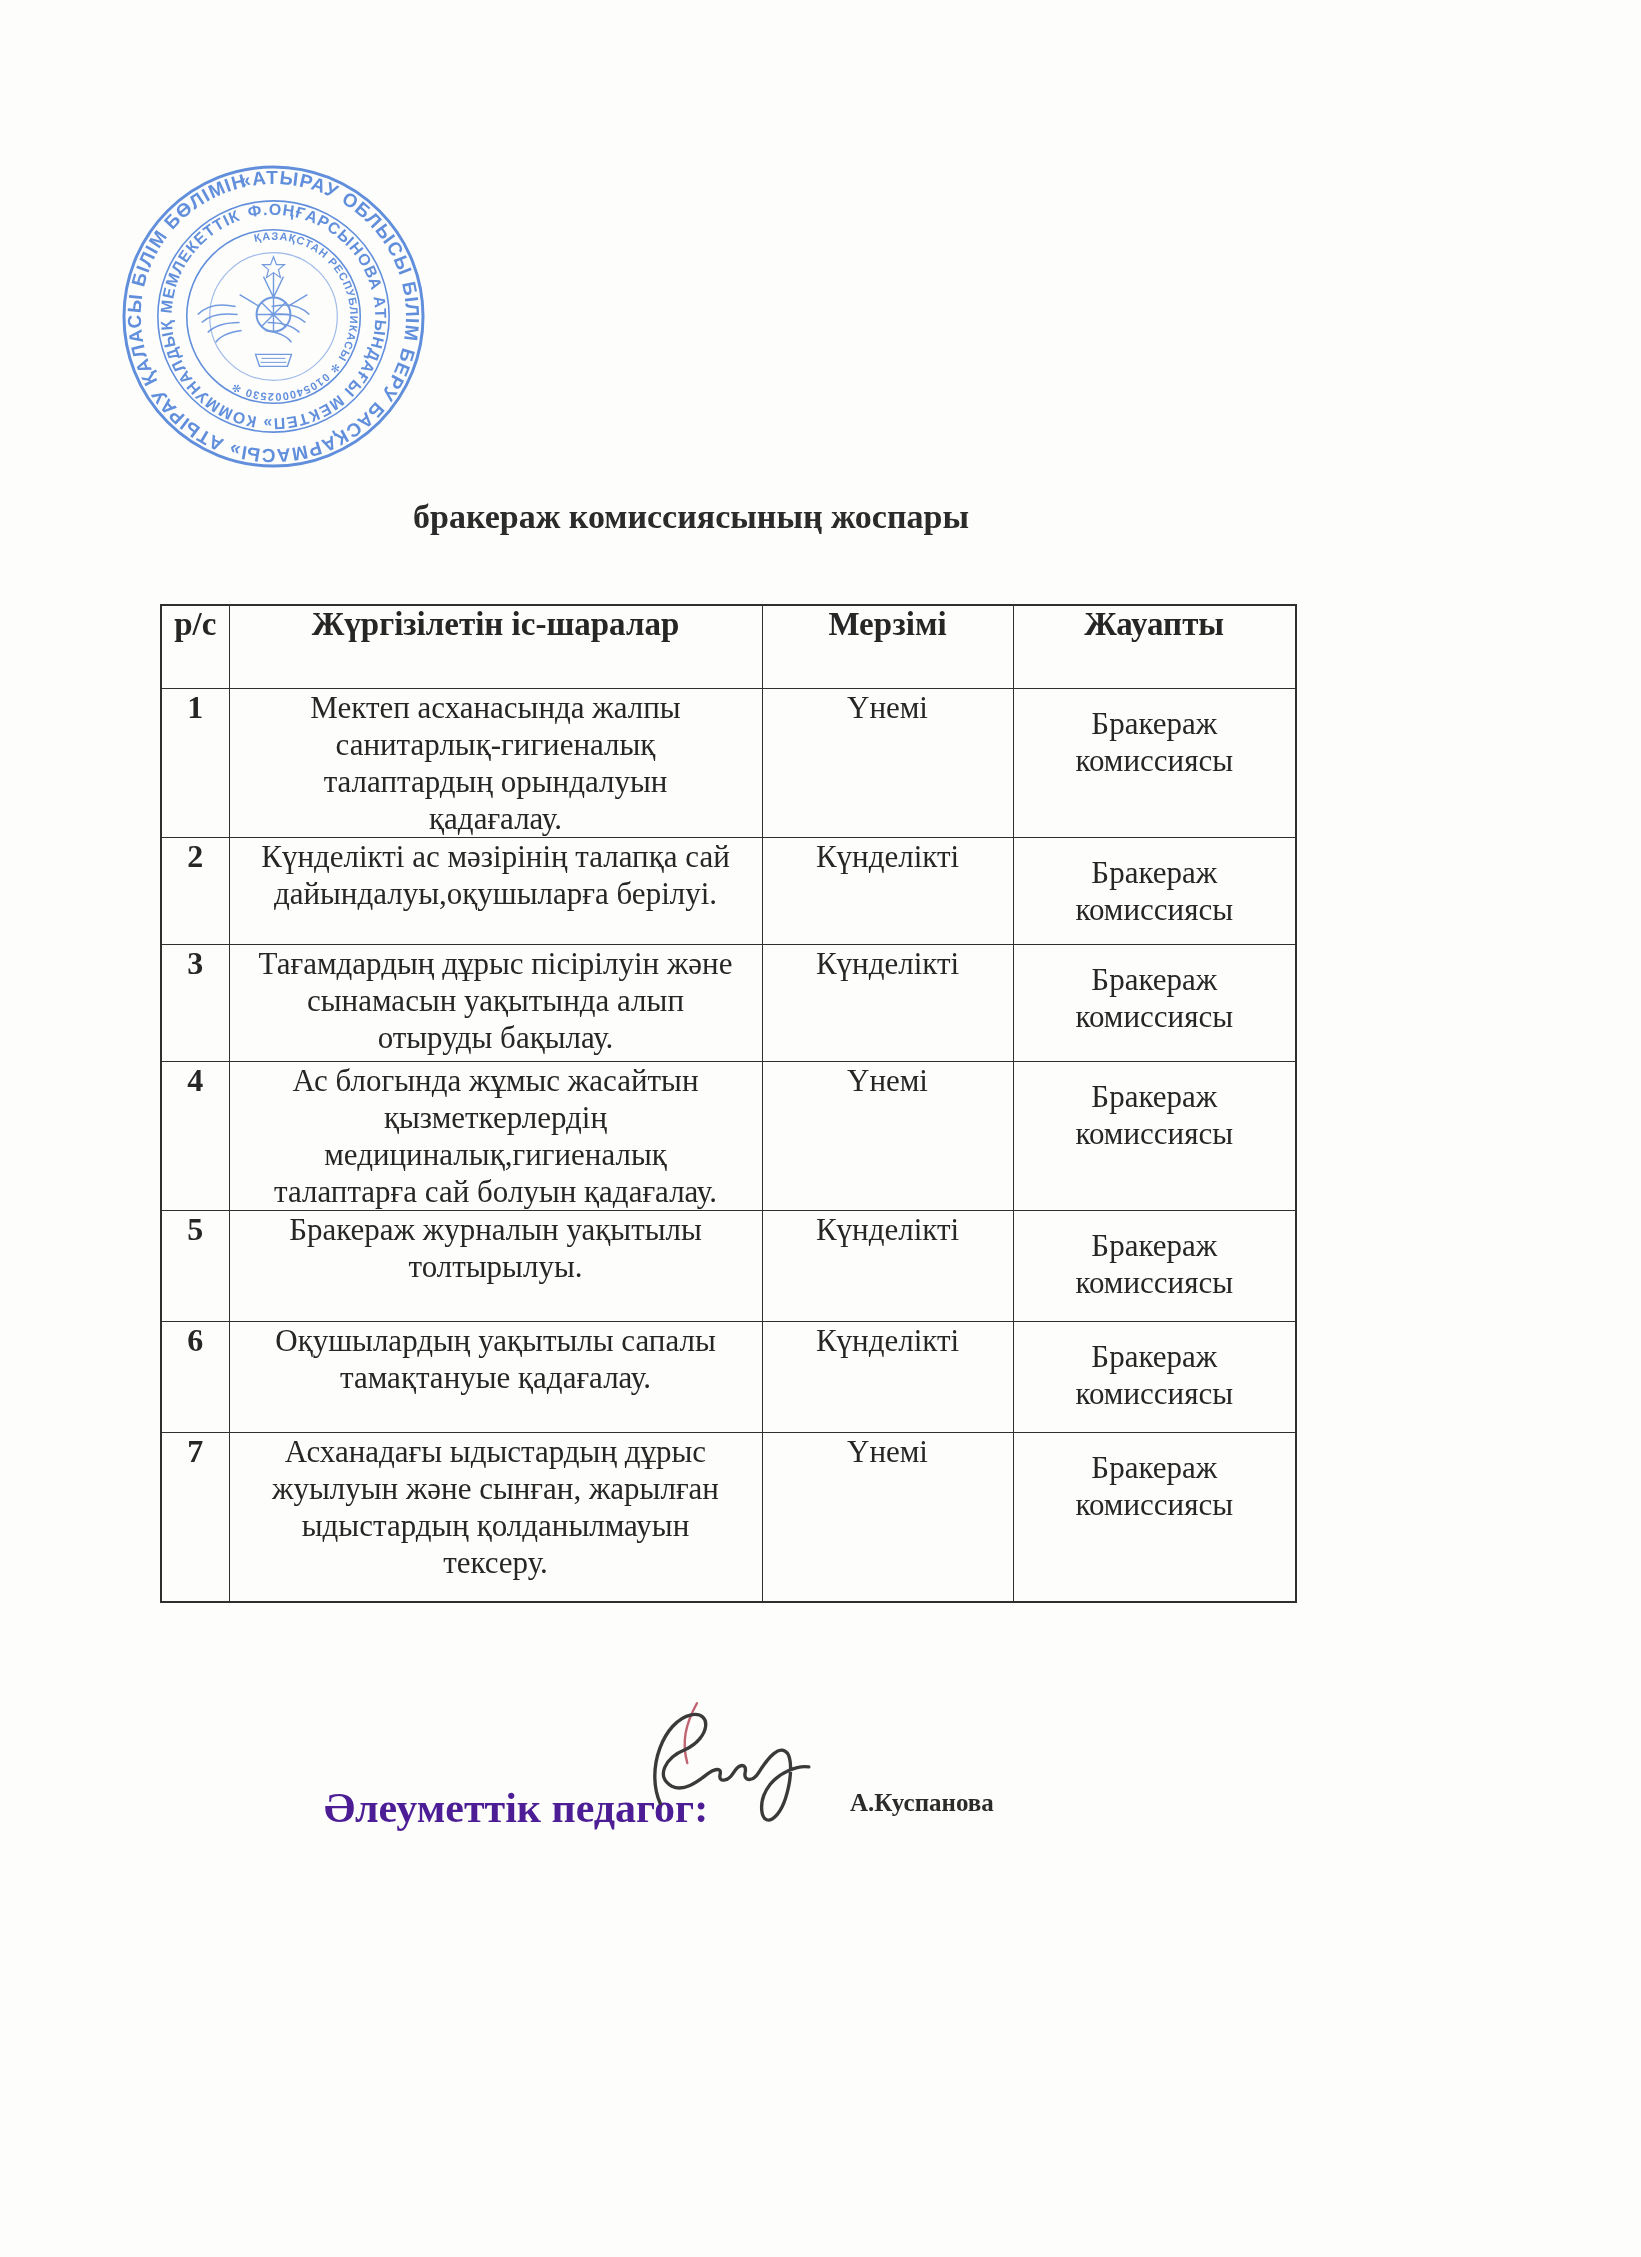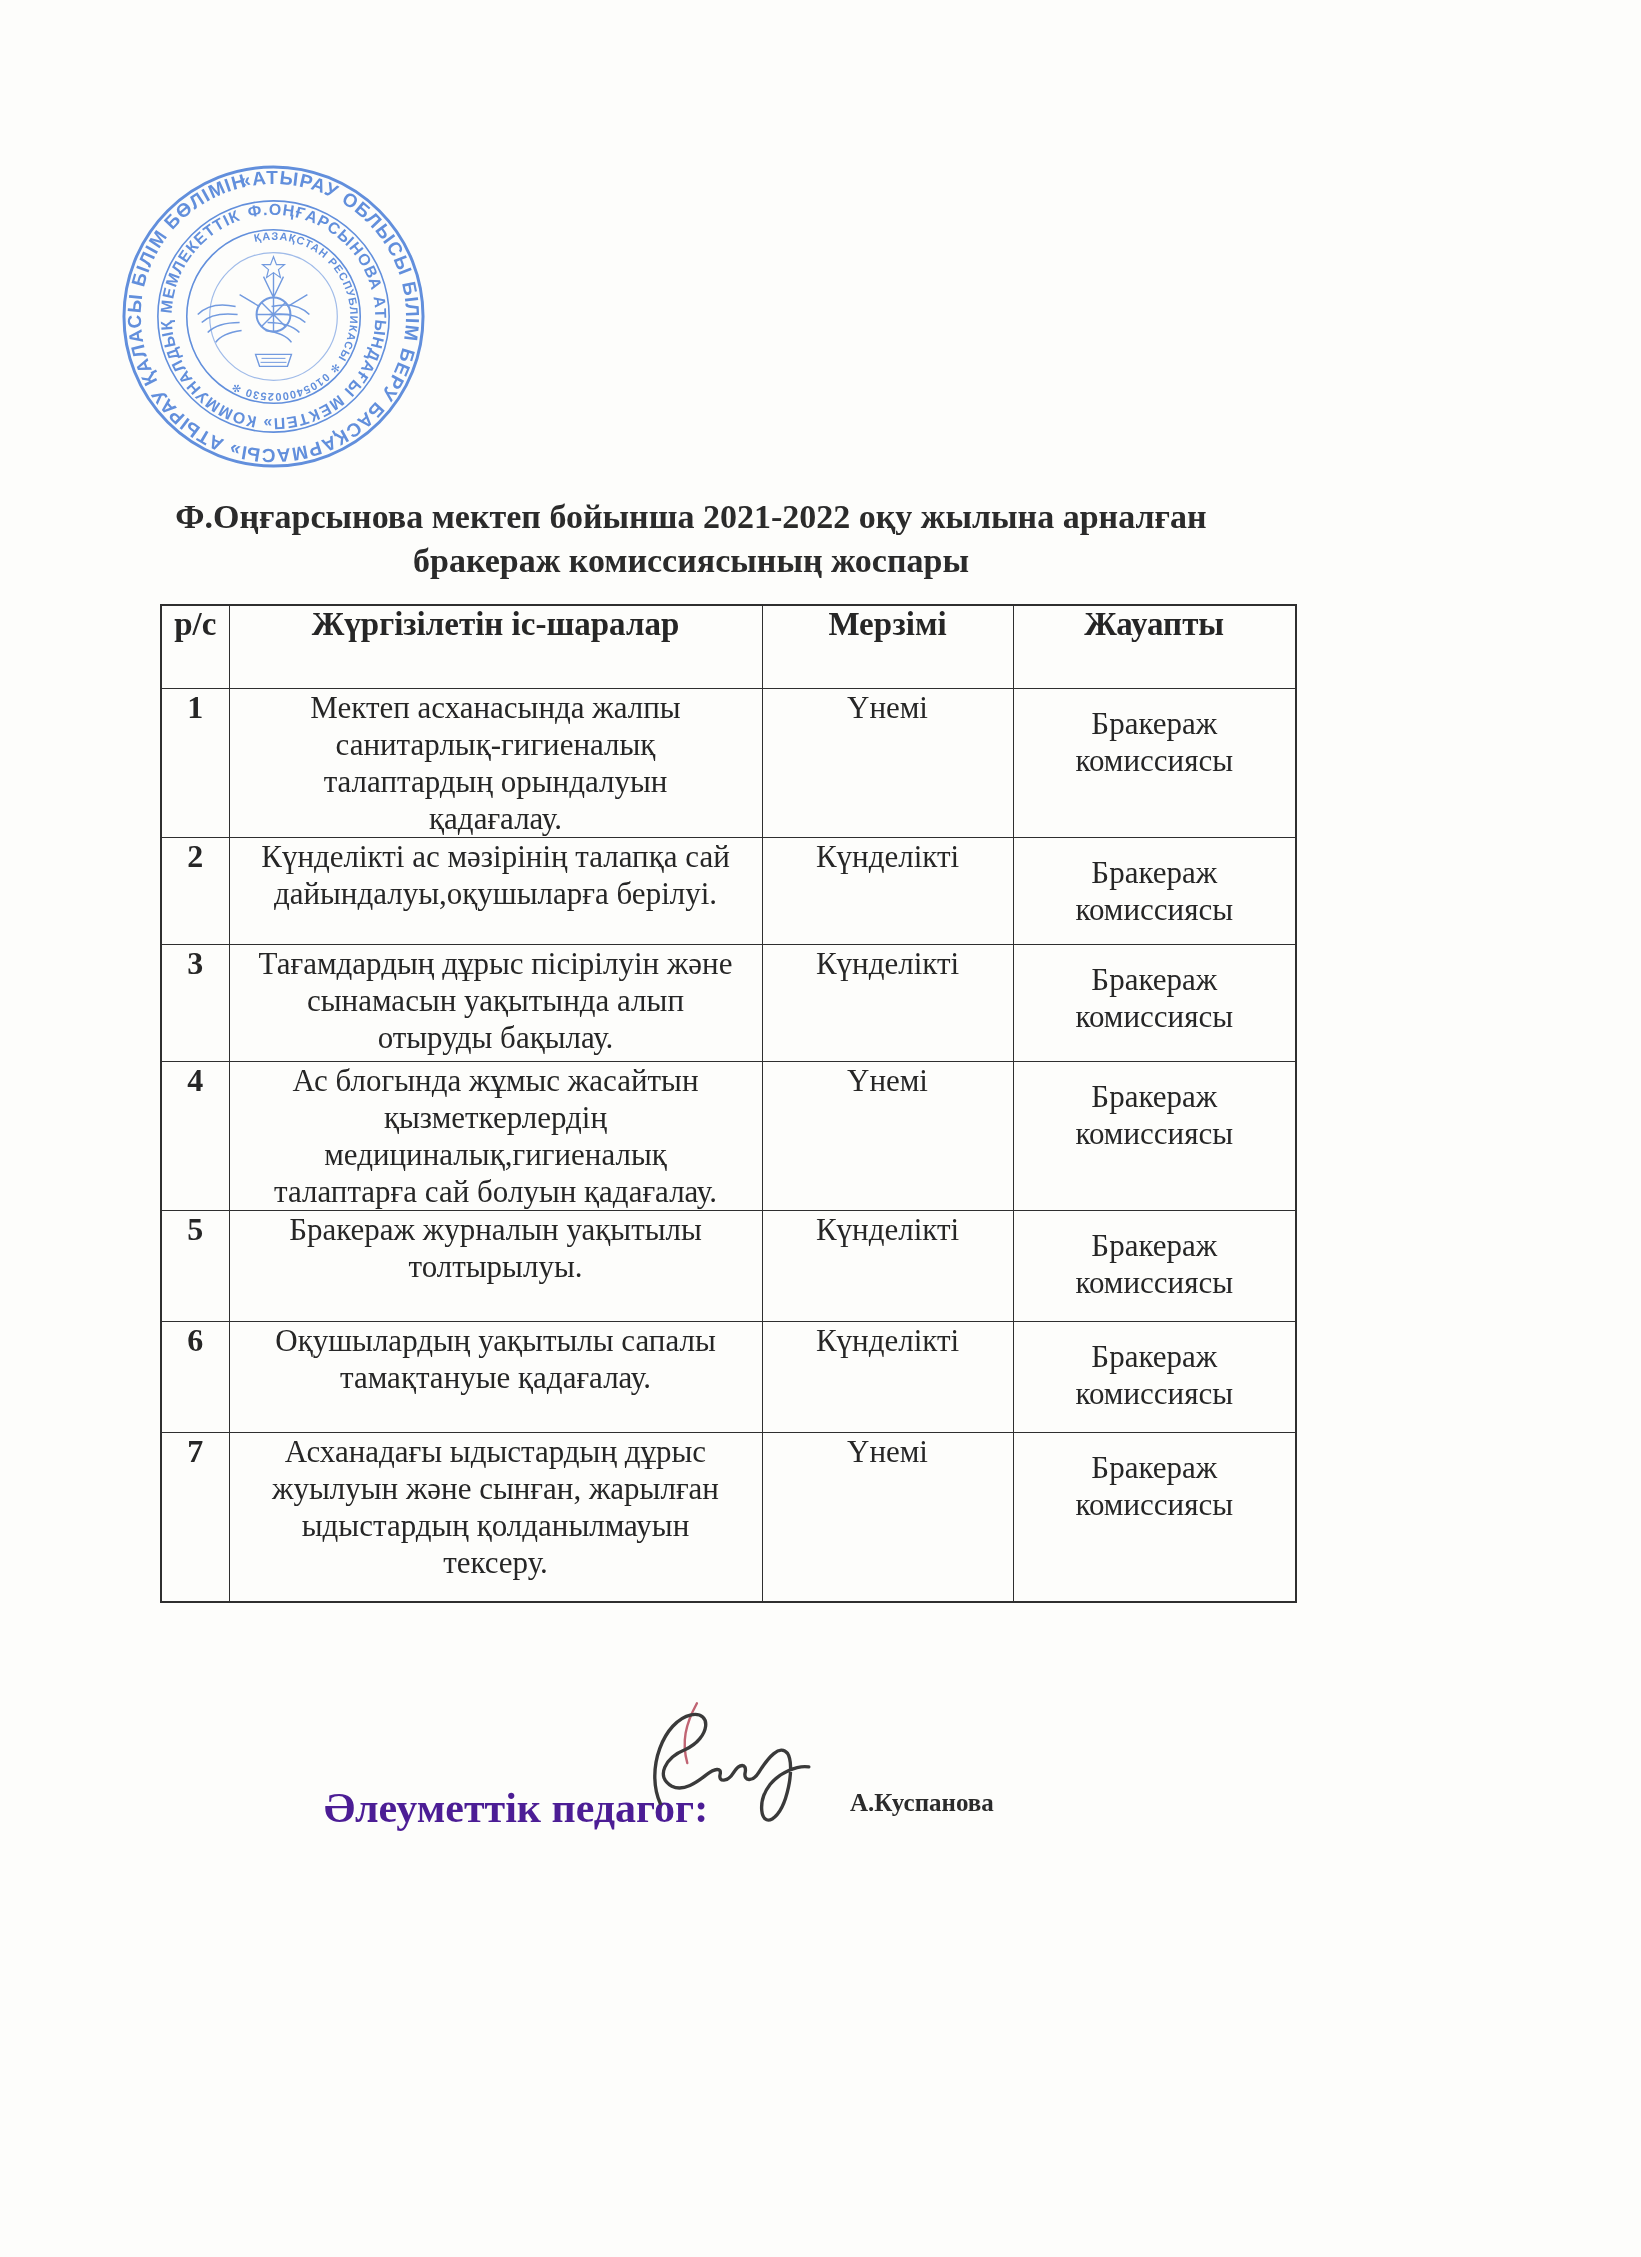--- a/index.html
+++ b/index.html
@@ -107,21 +107,20 @@
 
       <path d="M160,100 L163,108 L171,108 L165,113 L167,121 L160,116 L153,121 L155,113 L149,108 L157,108 Z" stroke-width="1.2"></path>
 
       <path d="M142,198 L178,198 L174,210 L146,210 Z" stroke-width="1.4"></path>
       <path d="M148,202 L172,202 M147,206 L173,206" stroke-width="1"></path>
     </g>
   </svg>
 
 
   <div class="doc-title">
-    <div>Ф.Оңғарсынова мектеп бойынша 2021-2022 оқу жылына арналған</div>
     <div>бракераж комиссиясының жоспары</div>
   </div>
 
   <table class="plan">
     <colgroup>
         <col style="width:68px">
         <col style="width:533px">
         <col style="width:251px">
         <col style="width:283px">
       </colgroup>

